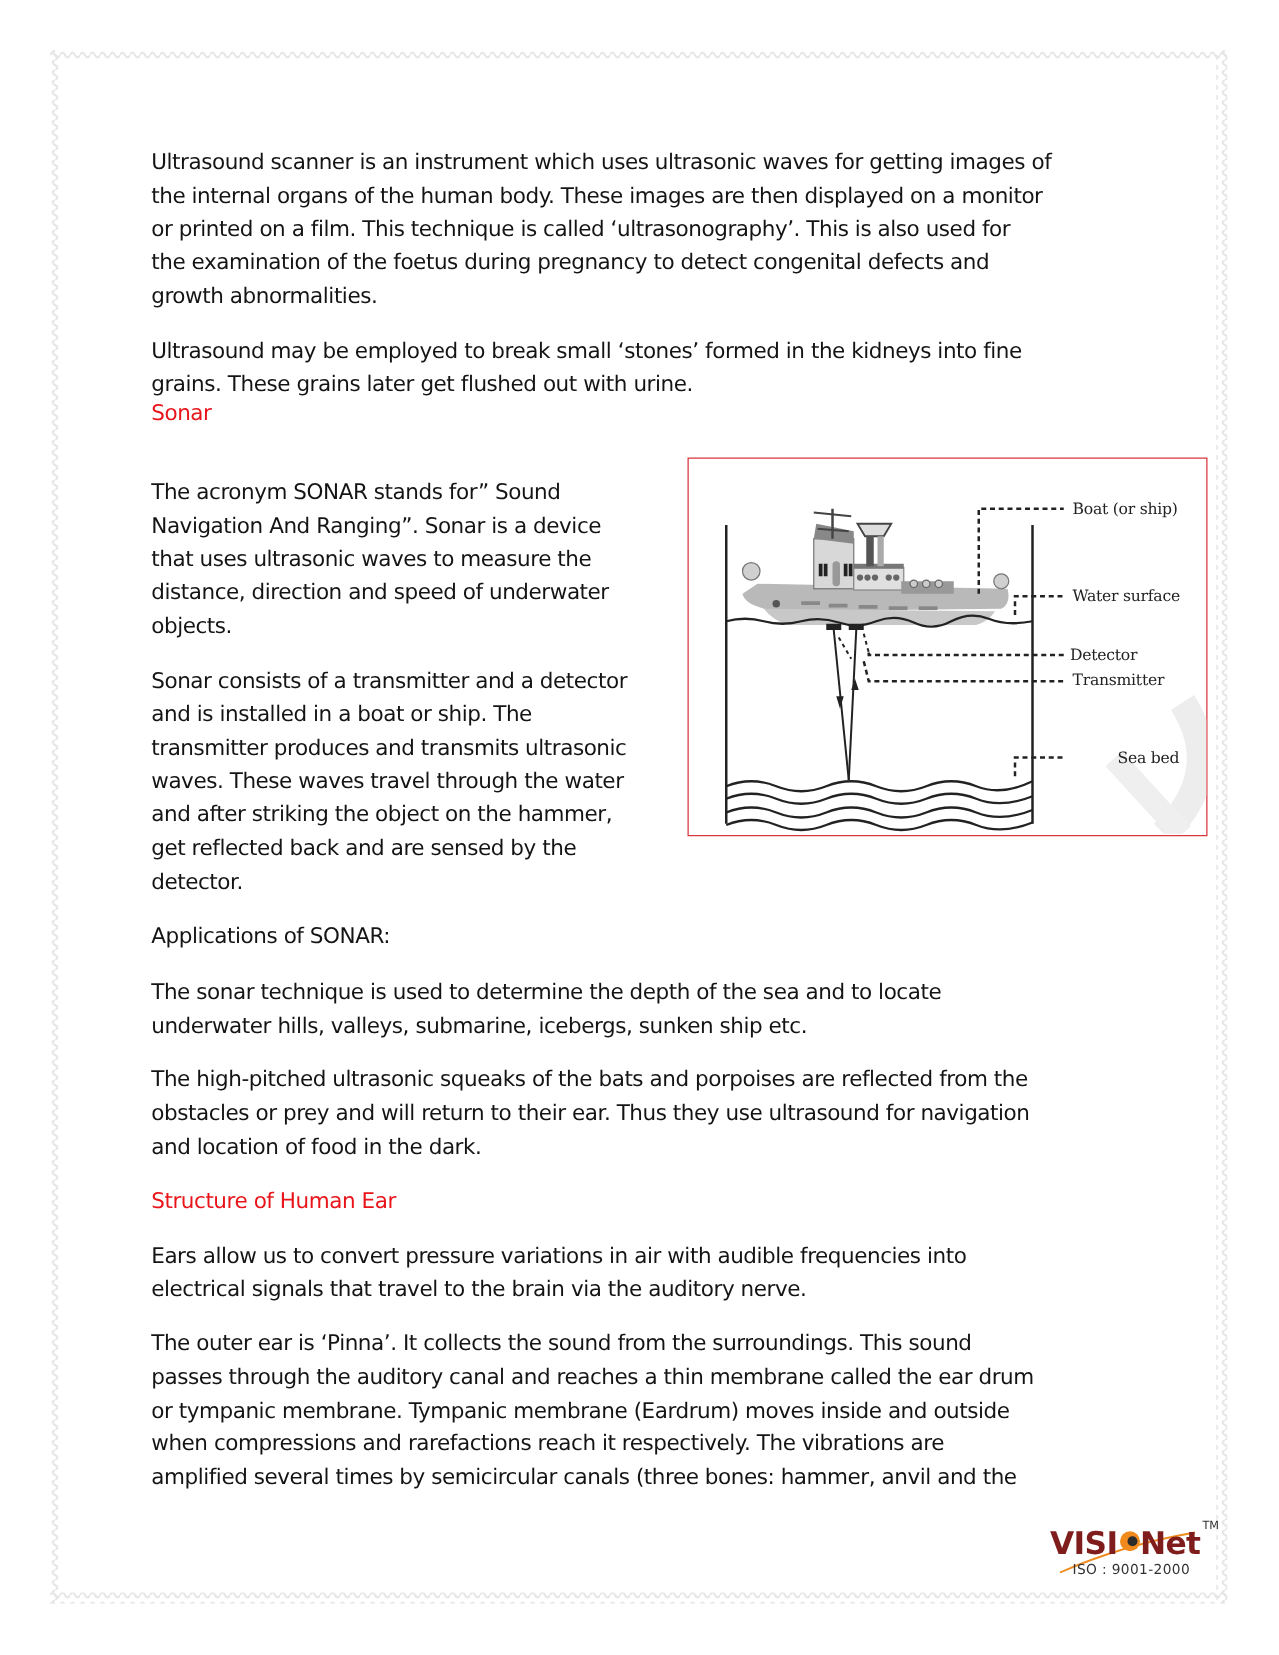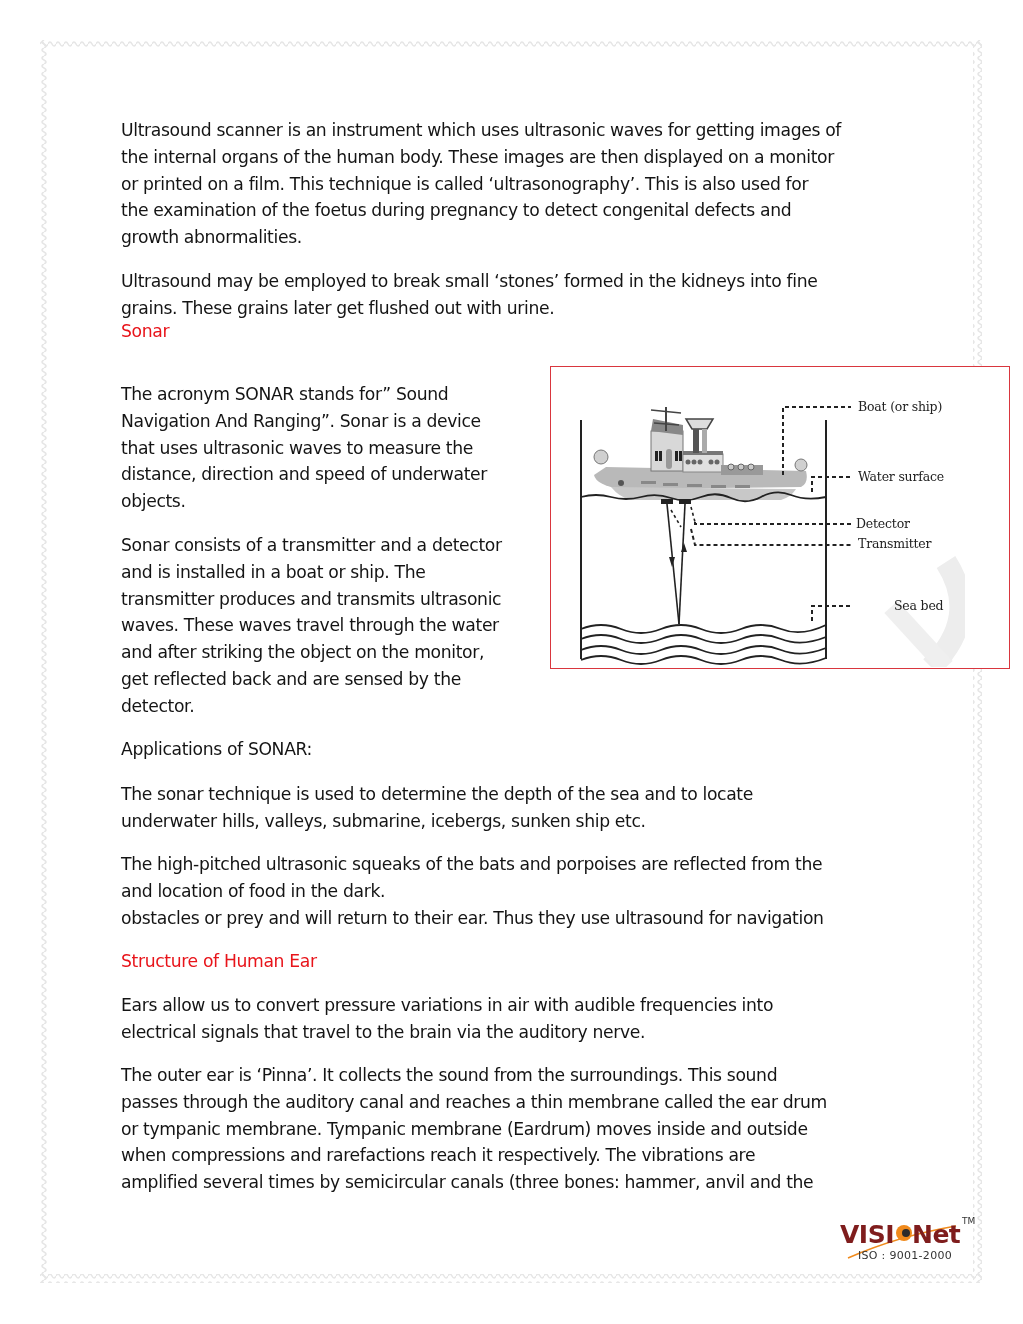--- a/index.html
+++ b/index.html
@@ -4,21 +4,21 @@
   <style>
     html, body { margin: 0; padding: 0; background: #ffffff; }
     body { width: 1023px; height: 1324px; position: relative; overflow: hidden;
            font-family: "DejaVu Sans", sans-serif; color: #111; }
     .frame { position: absolute; left: 40px; top: 40px; width: 942px; height: 1243px; }
     .frame svg { position: absolute; left: 0; top: 0; }
     p { margin: 0; }
     .para { position: absolute; left: 121px; font-size: 17.2px; line-height: 26.8px;
             letter-spacing: -0.35px; color: #141414; }
     .heading { color: #e8141a; }
-    .figure { position: absolute; left: 550px; top: 366px; width: 460px; height: 303px;
+    .figure { position: absolute; left: 550px; top: 366px; width: 416px; height: 303px;
               border: 1.5px solid #d9363e; background: #fff; box-sizing: border-box; }
     .figure svg { position: absolute; left: 0; top: 0; }
     .fig-label { position: absolute; font-family: "DejaVu Serif", serif; font-size: 12.5px;
                  color: #222; white-space: nowrap; letter-spacing: -0.2px; }
     .logo { position: absolute; left: 838px; top: 1216px; width: 140px; height: 50px; }
     .logo-text { position: absolute; left: 2px; top: 4px; font-family: "DejaVu Sans", sans-serif;
                  font-weight: bold; font-size: 25px; color: #7f1d1d; letter-spacing: -0.5px; }
     .logo-tm { position: absolute; left: 124px; top: 0px; font-size: 9px; color: #333; }
     .logo-iso { position: absolute; left: 20px; top: 33px; font-size: 11px; color: #333;
                 letter-spacing: 0.3px; }
@@ -64,21 +64,21 @@
   <p>that uses ultrasonic waves to measure the</p>
   <p>distance, direction and speed of underwater</p>
   <p>objects.</p>
 </div>
 
 <div class="para" style="top:532px;">
   <p>Sonar consists of a transmitter and a detector</p>
   <p>and is installed in a boat or ship. The</p>
   <p>transmitter produces and transmits ultrasonic</p>
   <p>waves. These waves travel through the water</p>
-  <p>and after striking the object on the monitor,</p>
+  <p>and after striking the object on the hammer,</p>
   <p>get reflected back and are sensed by the</p>
   <p>detector.</p>
 </div>
 
 <div class="figure">
   <svg width="414" height="300" viewBox="0 0 414 300">
 
     <path d="M395 195 Q430 250 380 300" fill="none" stroke="#ededed" stroke-width="22"></path>
     <path d="M340 240 L395 300" fill="none" stroke="#efefef" stroke-width="18"></path>
 
@@ -160,22 +160,22 @@
   <p>Applications of SONAR:</p>
 </div>
 
 <div class="para" style="top:781px;">
   <p>The sonar technique is used to determine the depth of the sea and to locate</p>
   <p>underwater hills, valleys, submarine, icebergs, sunken ship etc.</p>
 </div>
 
 <div class="para" style="top:851px;">
   <p>The high-pitched ultrasonic squeaks of the bats and porpoises are reflected from the</p>
+  <p>obstacles or prey and will return to their ear. Thus they use ultrasound for navigation</p>
   <p>and location of food in the dark.</p>
-  <p>obstacles or prey and will return to their ear. Thus they use ultrasound for navigation</p>
 </div>
 
 <div class="para heading" style="top:948px;">Structure of Human Ear</div>
 
 <div class="para" style="top:992px;">
   <p>Ears allow us to convert pressure variations in air with audible frequencies into</p>
   <p>electrical signals that travel to the brain via the auditory nerve.</p>
 </div>
 
 <div class="para" style="top:1062px;">

